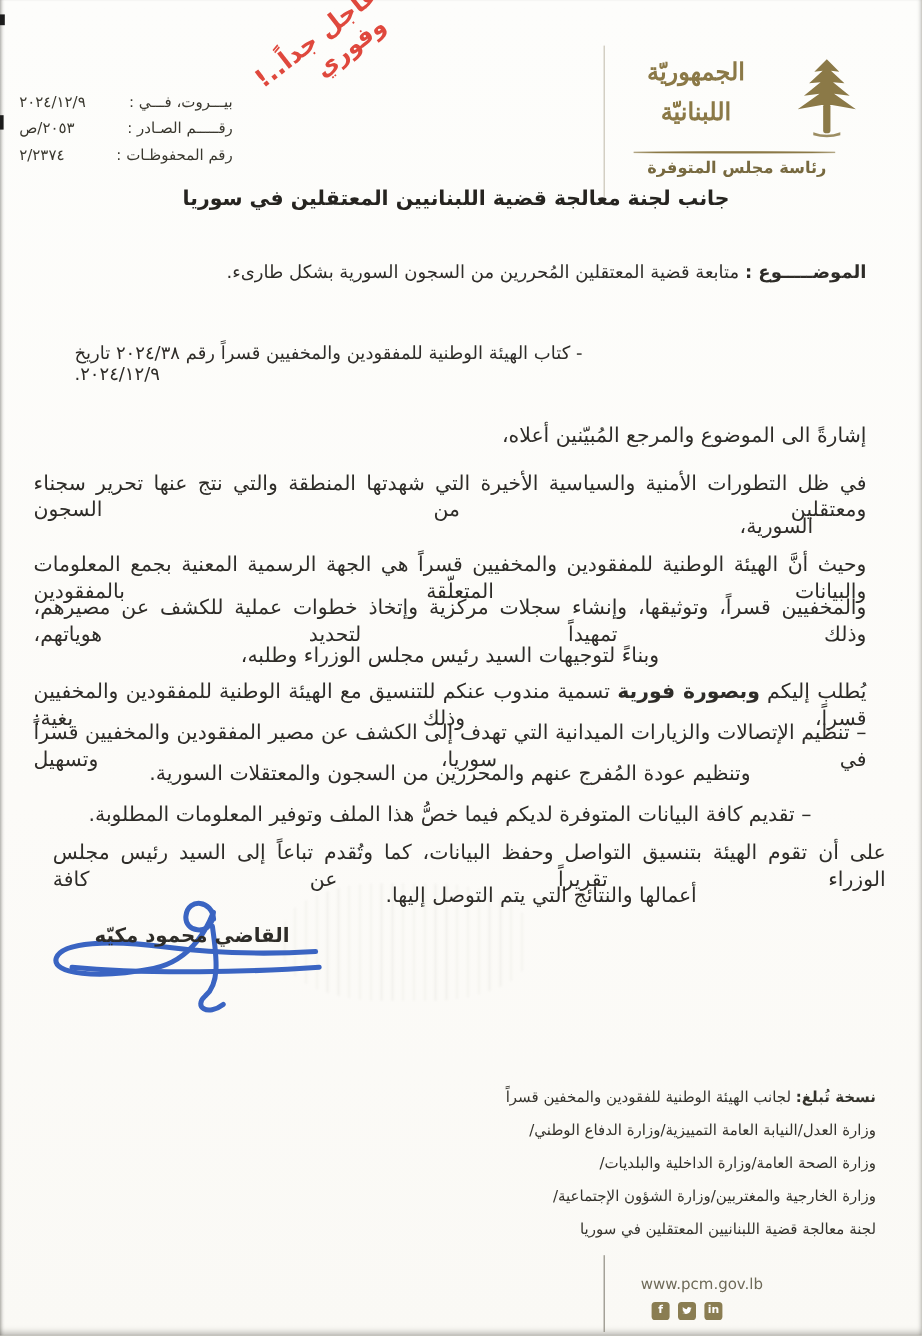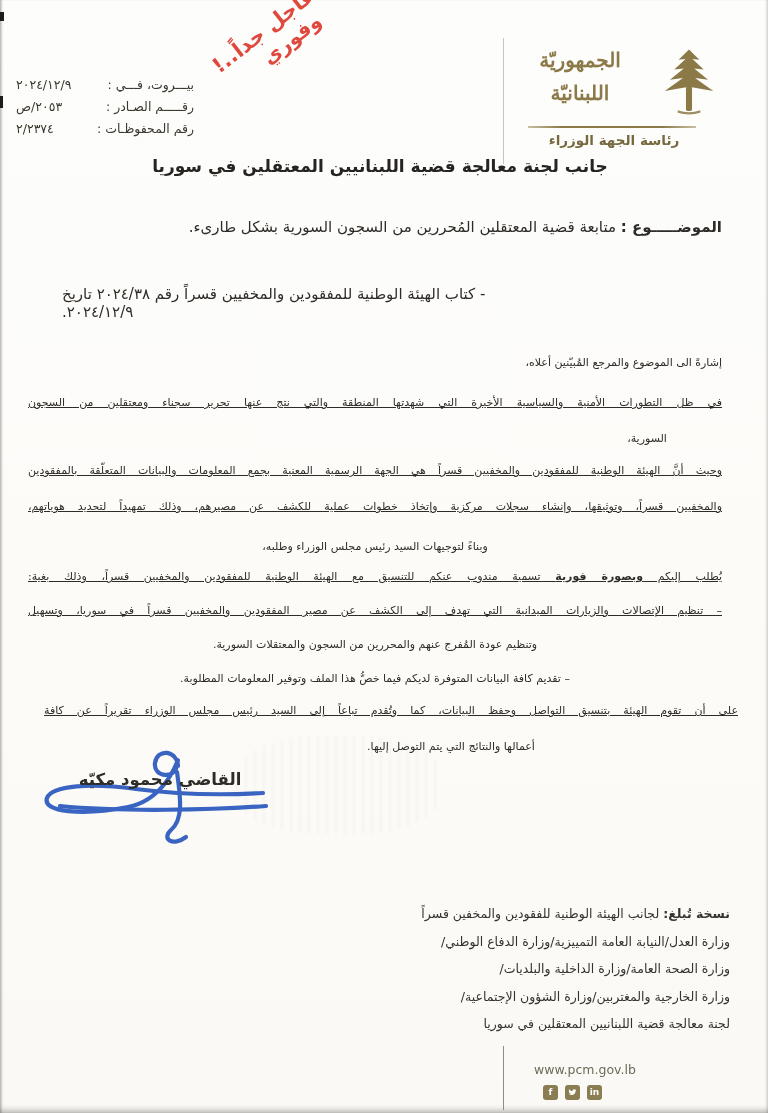--- a/index.html
+++ b/index.html
@@ -34,22 +34,22 @@
   .meta{position:absolute;left:16px;top:74px;width:178px;direction:rtl;font-size:12.5px;color:#3a382f;}
   .meta .row{display:flex;justify-content:space-between;line-height:22px;}
   
   .recipient{position:absolute;left:140px;top:156px;width:480px;text-align:center;
     font-weight:bold;font-size:17px;direction:rtl;color:#262420;}
   .subject{position:absolute;right:46px;top:218px;width:650px;direction:rtl;font-size:15px;}
   .refblock{position:absolute;right:46px;top:270px;width:660px;direction:rtl;font-size:15px;}
   .refblock .r2{margin-top:15px;padding-right:165px;text-align:left;}
   .lbl{font-weight:bold;}
   
-  .bline{position:absolute;left:28px;width:694px;direction:rtl;font-size:11px;line-height:22px;color:#2e2c28;}
-  .jst{text-align:justify;text-align-last:justify;text-decoration:underline;}
+  .bline{position:absolute;left:28px;width:694px;direction:rtl;font-size:17px;line-height:22px;color:#2e2c28;}
+  .jst{text-align:justify;text-align-last:justify;}
   .rgt{text-align:right;}
   .ctr{text-align:center;}
   
   .sig-name{position:absolute;left:70px;top:770px;width:180px;text-align:center;
     font-weight:bold;font-size:16.5px;direction:rtl;}
   .sig-title{position:absolute;left:28px;top:856px;width:335px;text-align:center;
     font-weight:bold;font-size:16.5px;direction:rtl;word-spacing:5px;}
   .ink{position:absolute;left:30px;top:742px;}
   .ghost{position:absolute;left:236px;top:736px;width:205px;height:98px;opacity:.55;
     background:repeating-linear-gradient(90deg,rgba(125,115,100,.10) 0 2px,transparent 2px 9px);
@@ -86,21 +86,21 @@
   <div class="cedar">
     <svg width="78" height="78" viewBox="0 0 90 90">
       <g fill="#8b7947">
         <path d="M45 4 L57 16 L49 15 L62 27 L51 26 L67 39 L52 37 L73 52 L50 48 L40 48 L17 52 L38 37 L23 39 L39 26 L28 27 L41 15 L33 16 Z"></path>
         <rect x="41.5" y="47" width="7" height="28" rx="2"></rect>
         <path d="M32 74 q13 5 26 0 l0 3 q-13 4 -26 0 z" opacity=".85"></path>
       </g>
     </svg>
   </div>
   <div class="lh-divider"></div>
-  <div class="org-name">رئاسة الجهة الوزراء</div>
+  <div class="org-name">رئاسة مجلس المتوفرة</div>
 
   <div class="meta">
     <div class="row">
       <span>بيـــروت، فـــي :</span>
       <span>٢٠٢٤/١٢/٩</span>
     </div>
     <div class="row">
       <span>رقـــــم الصـادر :</span>
       <span>٢٠٥٣/ص</span>
     </div>

